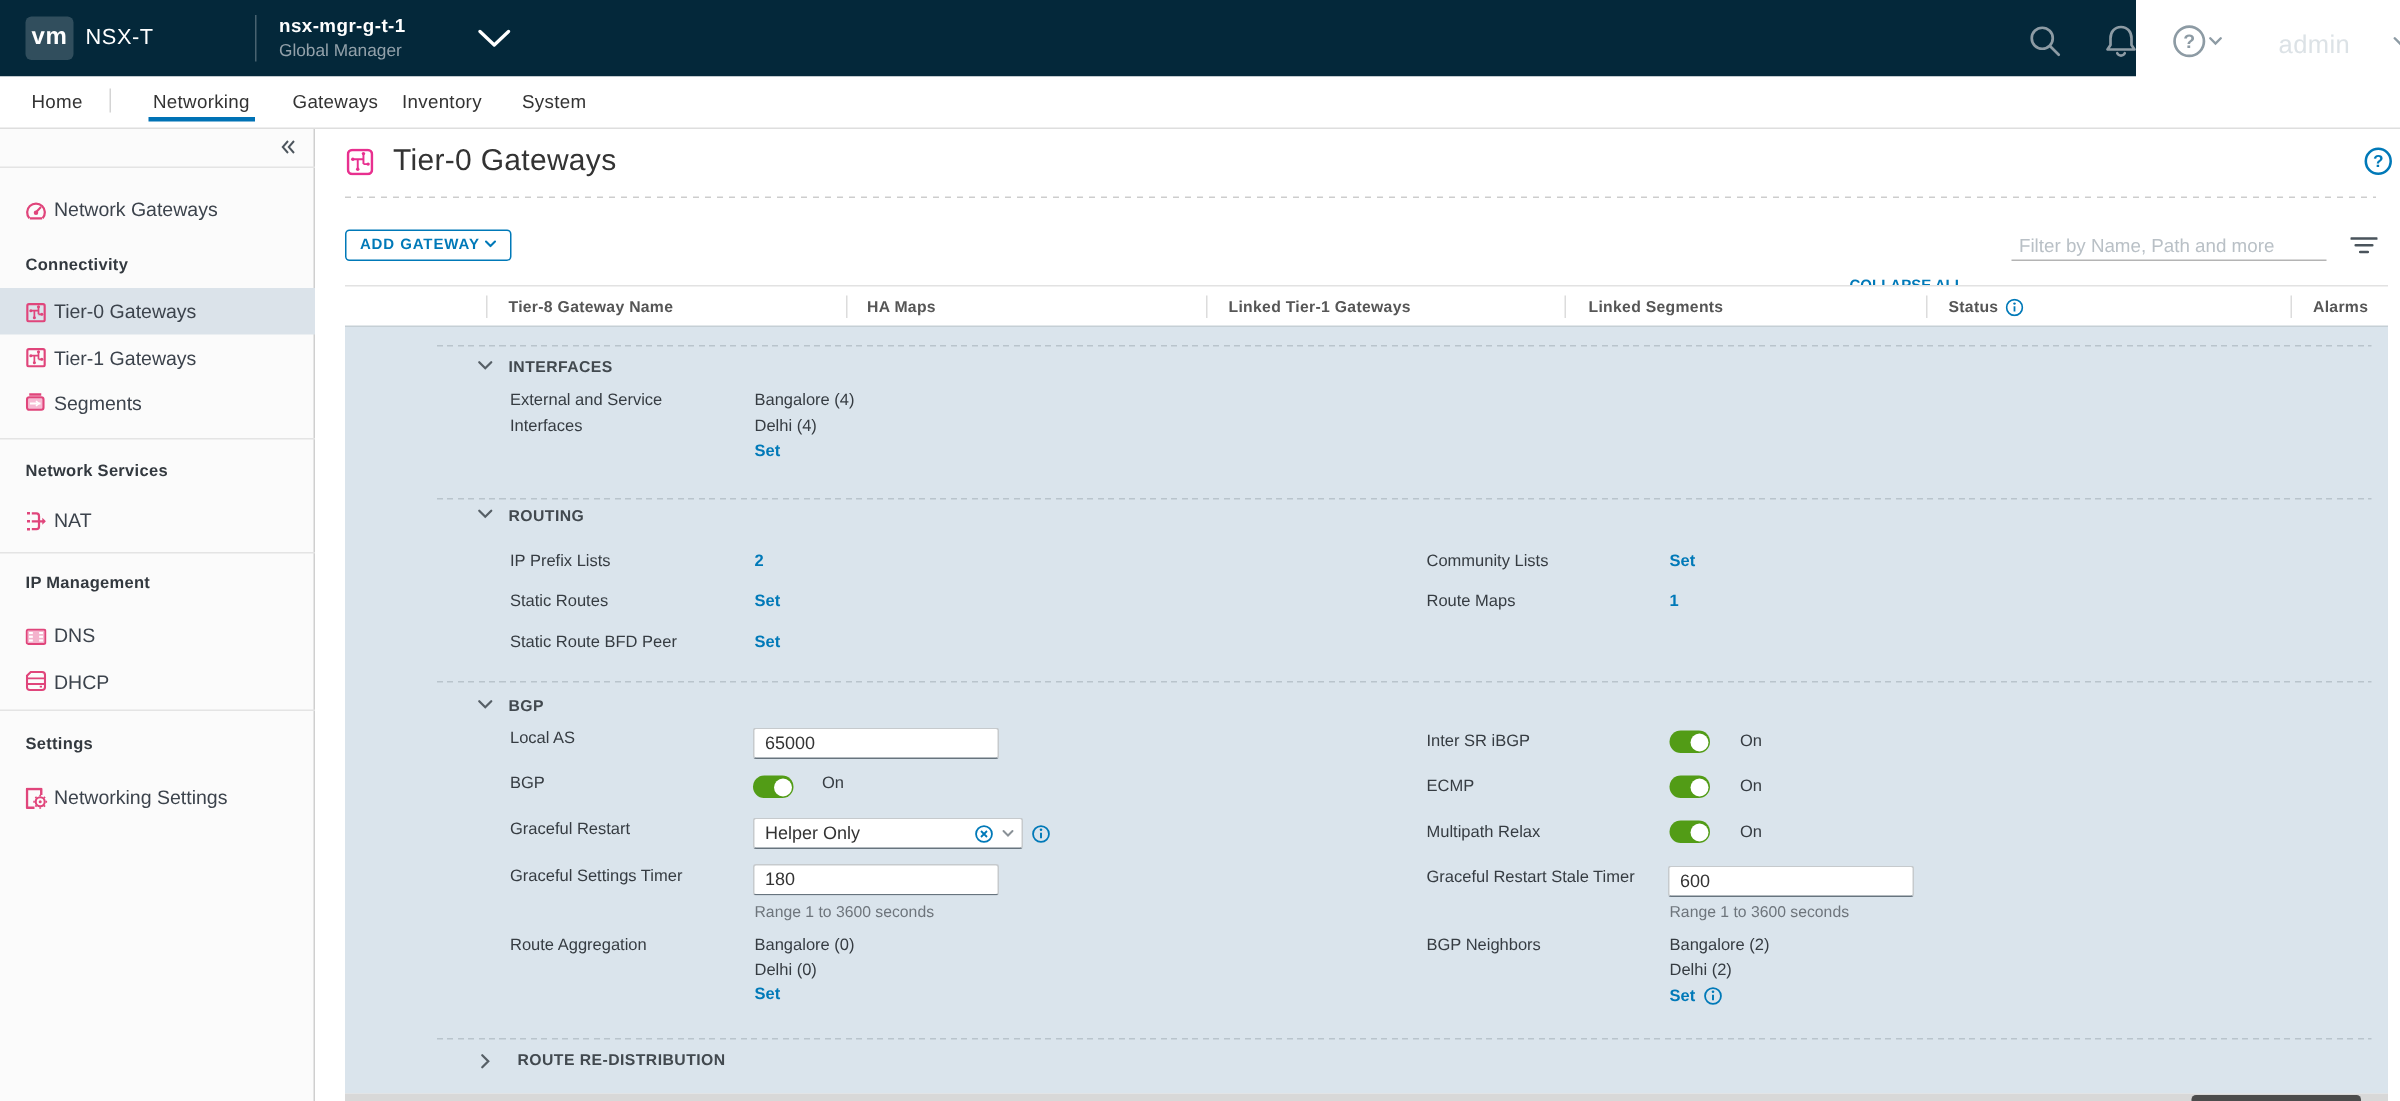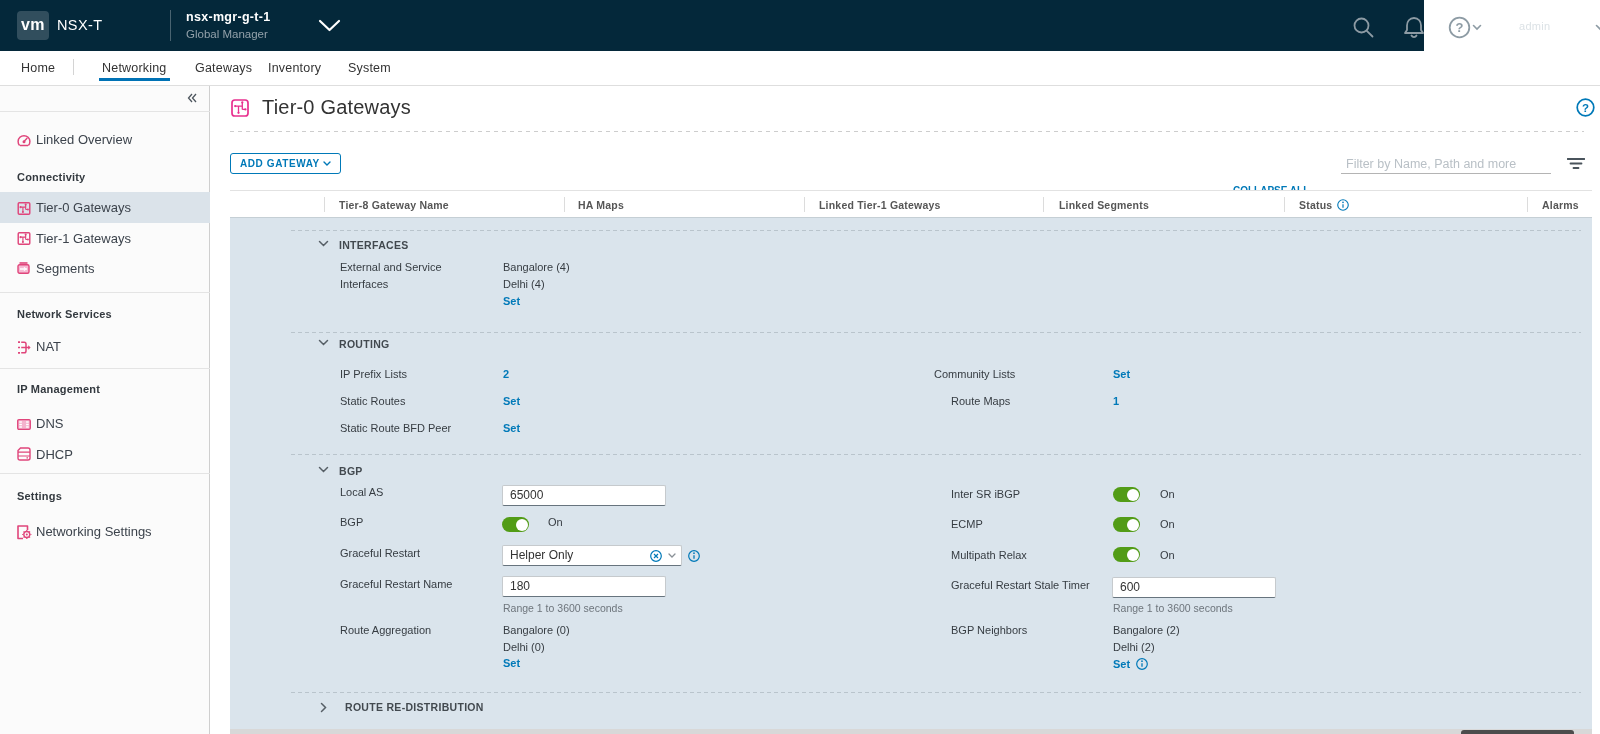--- a/index.html
+++ b/index.html
@@ -7,21 +7,21 @@
 body { font-family:"Liberation Sans",sans-serif; background:#fff; position:relative; }
 .abs { position:absolute; }
 
 
 .topbar { position:absolute; left:0; top:0; width:1424px; height:51px; background:#04283a; }
 .vmbox { position:absolute; left:17px; top:11px; width:32px; height:29px; background:rgba(255,255,255,.18); border-radius:4px; color:#fff; font-weight:bold; font-size:16px; line-height:28px; text-align:center; letter-spacing:.5px; }
 .brand { position:absolute; left:57px; top:17px; color:#fff; font-size:14.5px; letter-spacing:.4px;text-align:center; }
 .tb-sep { position:absolute; left:170px; top:10px; width:1px; height:31px; background:rgba(255,255,255,.28); }
 .mgr-name { position:absolute; left:186px; top:10px; color:#fff; font-size:12.5px; font-weight:bold; letter-spacing:.3px; }
 .mgr-sub { position:absolute; left:186px; top:28px; color:#93a1aa; font-size:11.5px; }
-.adm { position:absolute; left:1519px; top:20px; color:#dce2e6; font-size:11px; letter-spacing:.3px; }
+.adm { position:absolute; left:1519px; top:20px; color:#dce2e6; font-size:17px; letter-spacing:.3px; }
 
 
 .tabs { position:absolute; left:0; top:51px; width:1600px; height:35px; background:#fff; border-bottom:1px solid #dedede; }
 .tab { position:absolute; top:10px; font-size:12.5px; color:#333; letter-spacing:.2px; }
 .tab-sep { position:absolute; left:73px; top:8px; width:1px; height:16px; background:#d4d4d4; }
 .tab-underline { position:absolute; left:99px; top:27px; width:71px; height:3px; background:#0072b5; }
 
 
 .sidebar { position:absolute; left:0; top:86px; width:210px; height:648px; background:#fbfbfb; border-right:1px solid #cfcfcf; }
 .sb-divider { position:absolute; left:0; width:210px; height:1px; background:#e4e4e4; }
@@ -100,21 +100,21 @@
   <div class="tab" style="left:348px">System</div>
   <div class="tab-underline"></div>
 </div>
 
 <div class="sidebar">
   <svg class="abs" style="left:187px;top:7px" width="10" height="10" viewBox="0 0 10 10">
       <path d="M5 1 L1.5 5 L5 9 M9 1 L5.5 5 L9 9" fill="none" stroke="#4e565e" stroke-width="1.3"></path>
     </svg>
   <div class="sb-divider" style="top:25px"></div>
   <div class="sb-sel"></div>
-  <div class="sb-item" style="top:46px">Linked Overview</div>
+  <div class="sb-item" style="top:46px">Network Gateways</div>
   <div class="sb-head" style="top:85px">Connectivity</div>
   <div class="sb-item" style="top:114px">Tier-0 Gateways</div>
   <div class="sb-item" style="top:145px">Tier-1 Gateways</div>
   <div class="sb-item" style="top:175px">Segments</div>
   <div class="sb-divider" style="top:206px"></div>
   <div class="sb-head" style="top:222px">Network Services</div>
   <div class="sb-item" style="top:253px">NAT</div>
   <div class="sb-divider" style="top:282px"></div>
   <div class="sb-head" style="top:297px">IP Management</div>
   <div class="sb-item" style="top:330px">DNS</div>
@@ -249,21 +249,21 @@
   <svg class="abs" style="left:88px;top:121px" width="11" height="8" viewBox="0 0 11 8">
       <path d="M1.5 1.5 L5.5 5.5 L9.5 1.5" fill="none" stroke="#565f66" stroke-width="1.5" stroke-linecap="round"></path>
     </svg>
   <div class="sec-h" style="left:109px;top:119px">ROUTING</div>
   <div class="lbl" style="left:110px;top:148px">IP Prefix Lists</div>
   <div class="lnk" style="left:273px;top:148px">2</div>
   <div class="lbl" style="left:110px;top:175px">Static Routes</div>
   <div class="lnk" style="left:273px;top:175px">Set</div>
   <div class="lbl" style="left:110px;top:202px">Static Route BFD Peer</div>
   <div class="lnk" style="left:273px;top:202px">Set</div>
-  <div class="lbl" style="left:704px;top:148px">Community Lists</div>
+  <div class="lbl" style="left:721px;top:148px">Community Lists</div>
   <div class="lnk" style="left:883px;top:148px">Set</div>
   <div class="lbl" style="left:721px;top:175px">Route Maps</div>
   <div class="lnk" style="left:883px;top:175px">1</div>
 
   <div class="pdash" style="top:236px"></div>
 
   <svg class="abs" style="left:88px;top:248px" width="11" height="8" viewBox="0 0 11 8">
       <path d="M1.5 1.5 L5.5 5.5 L9.5 1.5" fill="none" stroke="#565f66" stroke-width="1.5" stroke-linecap="round"></path>
     </svg>
   <div class="sec-h" style="left:109px;top:246px">BGP</div>
@@ -283,21 +283,21 @@
     </svg>
   <svg class="abs" style="left:438px;top:335px" width="8" height="5" viewBox="0 0 8 5">
       <path d="M1 1 L4 4 L7 1" fill="none" stroke="#8a9197" stroke-width="1.3" stroke-linecap="round"></path>
     </svg>
   <svg class="abs" style="left:458px;top:332px" width="12" height="12" viewBox="0 0 12 12">
       <circle cx="6" cy="6" r="5.3" fill="none" stroke="#0079b8" stroke-width="1.2"></circle>
       <line x1="6" y1="5.2" x2="6" y2="8.8" stroke="#0079b8" stroke-width="1.3"></line>
       <circle cx="6" cy="3.2" r=".85" fill="#0079b8"></circle>
     </svg>
 
-  <div class="lbl" style="left:110px;top:358px">Graceful Restart Name</div>
+  <div class="lbl" style="left:110px;top:358px">Graceful Settings Timer</div>
   <div class="inp" style="left:272px;top:358px">180</div>
   <div class="hint" style="left:273px;top:383px">Range 1 to 3600 seconds</div>
 
   <div class="lbl" style="left:110px;top:404px">Route Aggregation</div>
   <div class="val" style="left:273px;top:404px">Bangalore (0)</div>
   <div class="val" style="left:273px;top:421px">Delhi (0)</div>
   <div class="lnk" style="left:273px;top:437px">Set</div>
 
   <div class="lbl" style="left:721px;top:268px">Inter SR iBGP</div>
   <div class="toggle" style="left:883px;top:269px"></div>

